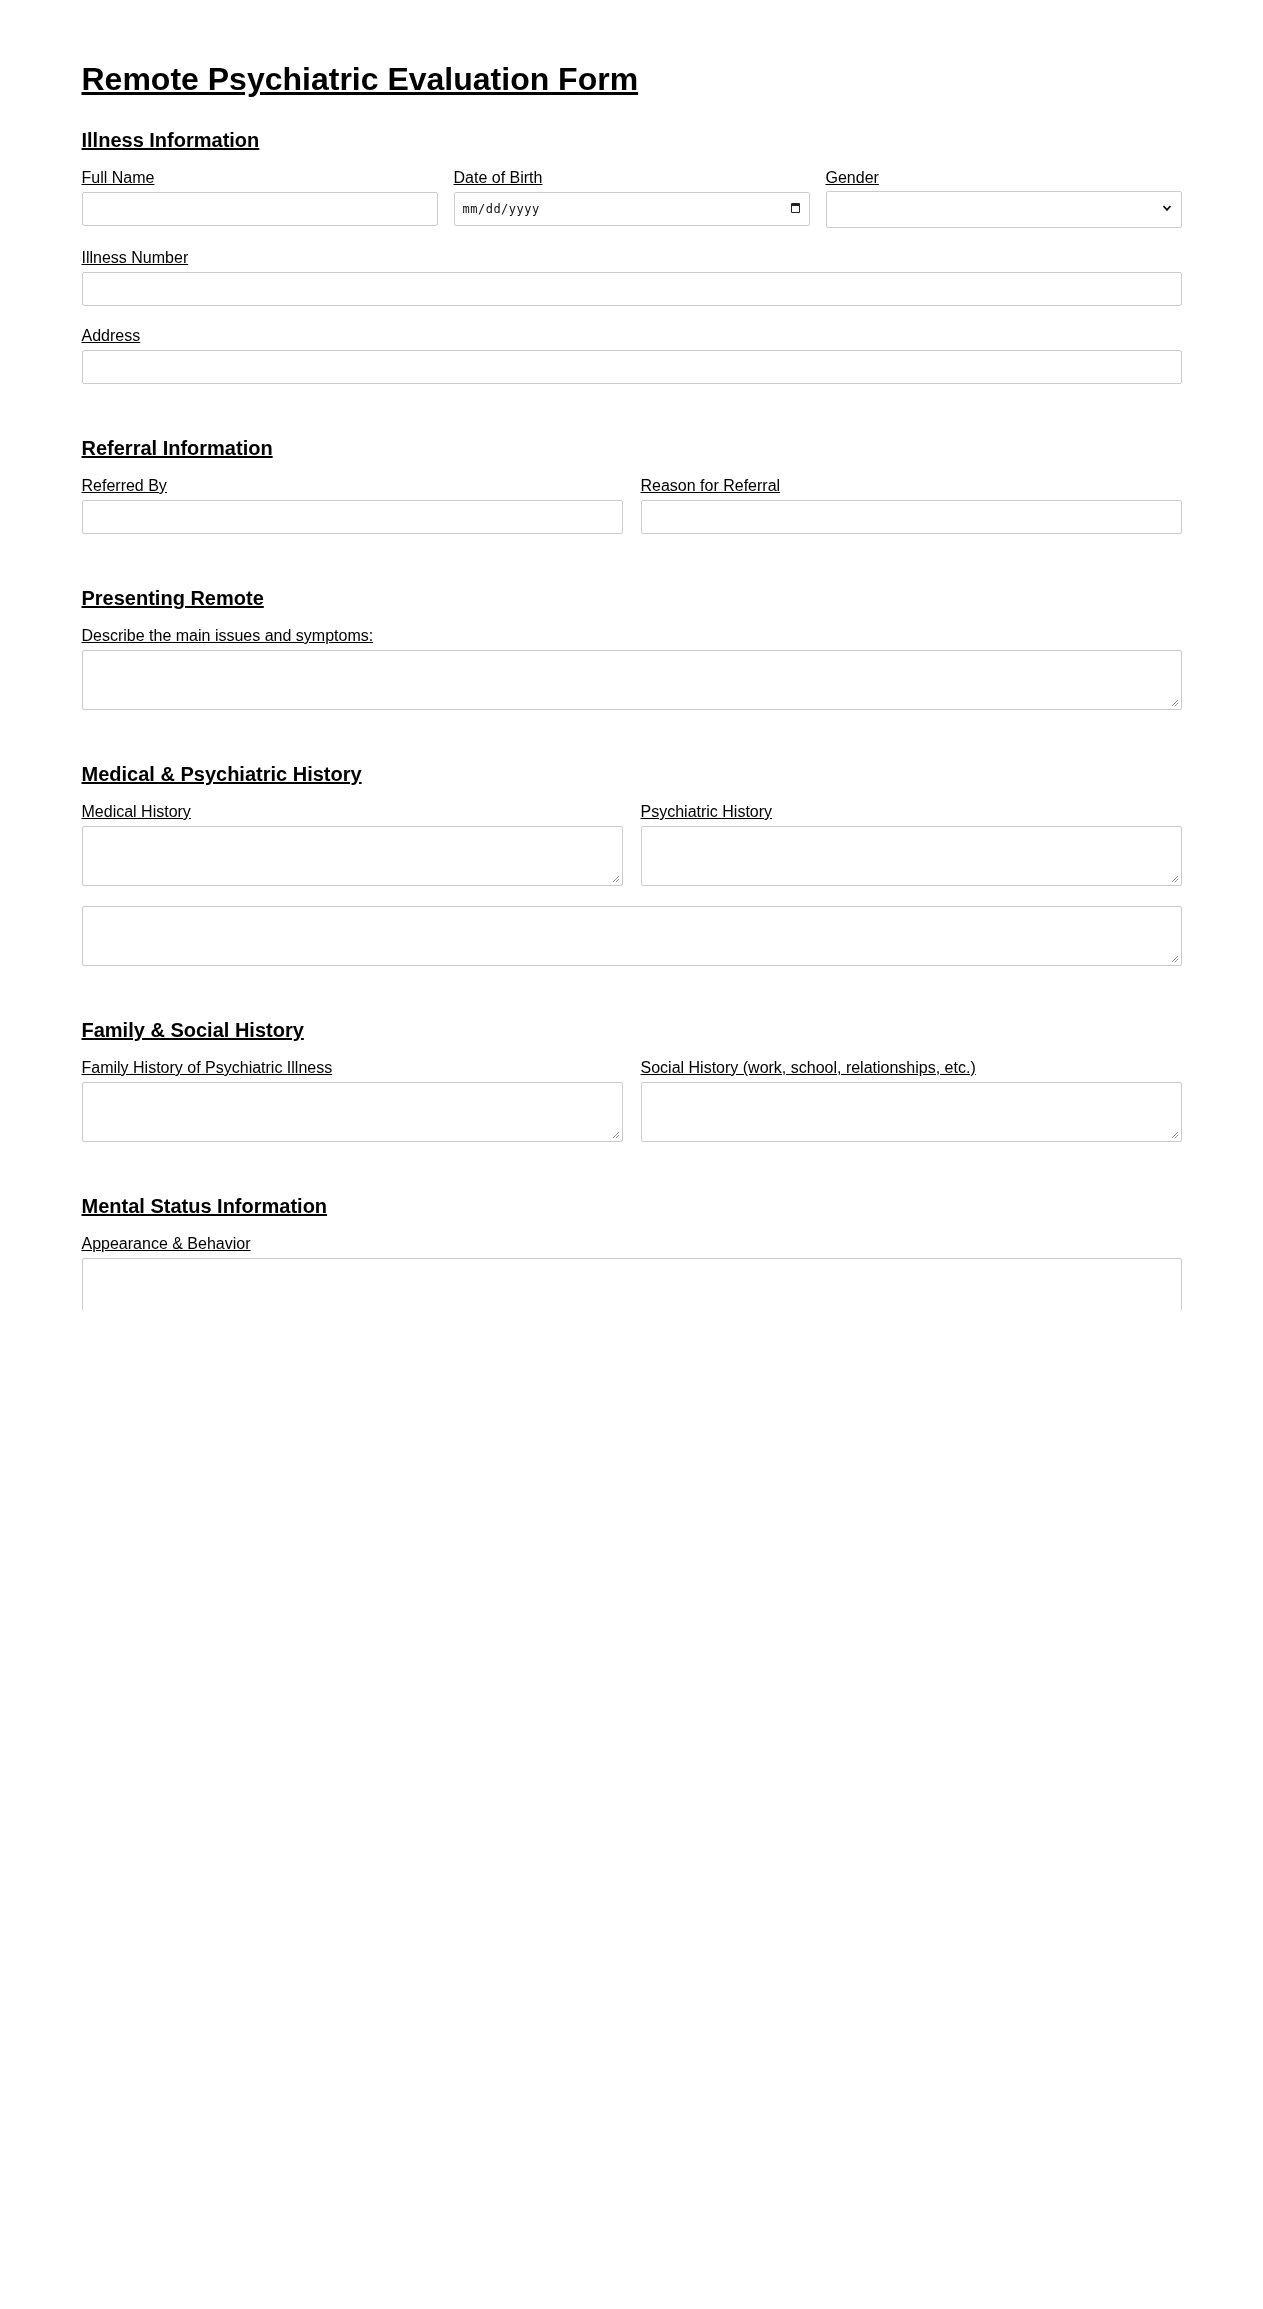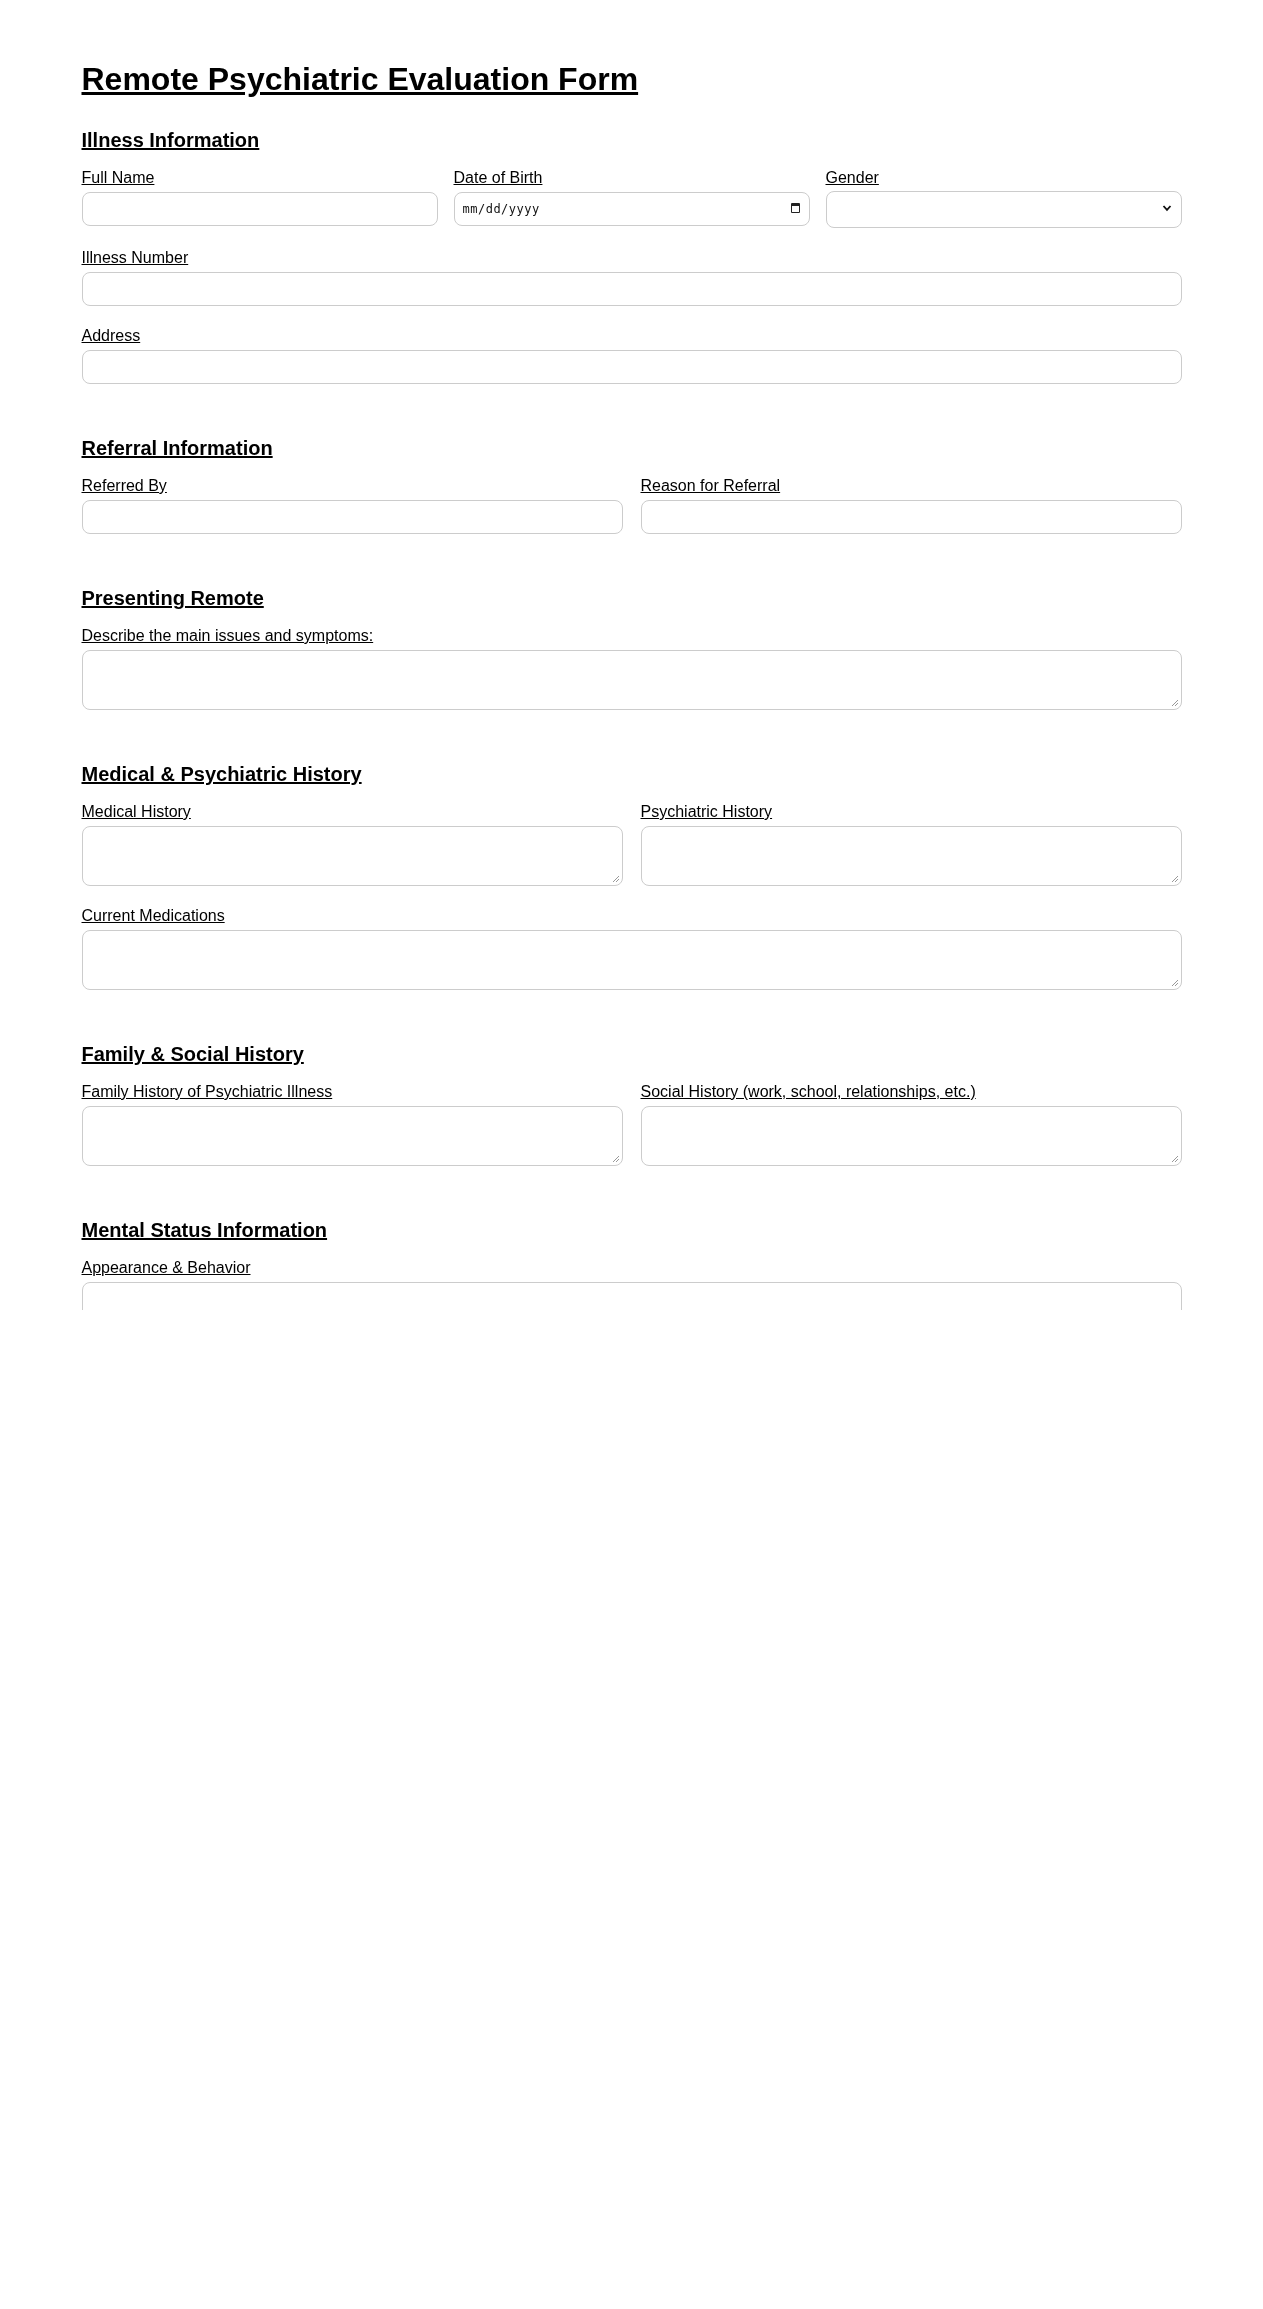--- a/index.html
+++ b/index.html
@@ -21,21 +21,21 @@
   }
   .row { display: flex; gap: 16px; justify-content: space-between; }
   .row.two { gap: 18px; }
   .group { flex: 1 1 0; min-width: 0; margin-bottom: 20px; }
   label {
     display: block; font-size: 16px; line-height: 19px;
     margin-bottom: 5px;
   }
   .field {
     box-sizing: border-box; width: 100%; height: 34px;
-    border: 1px solid #cccccc; border-radius: 8px; background: #fff;
+    border: 1px solid #cccccc; border-radius: 2px; background: #fff;
     position: relative;
   }
   .field.select { height: 37px; margin-top: -1px; }
   .field.textarea { height: 60px; }
   .date-text {
     position: absolute; left: 8px; top: 9px;
     font-family: "DejaVu Sans Mono", "Liberation Mono", monospace;
     font-size: 12px; color: #111; letter-spacing: 0.5px;
   }
   .cal-icon {
@@ -138,21 +138,20 @@
         <label>Psychiatric History</label>
         <div class="field textarea">
           <svg class="grip-icon" viewBox="0 0 8 8">
                 <path d="M7 1 L1 7 M7 4 L4 7" stroke="#999" stroke-width="1"></path>
               </svg>
         </div>
       </div>
     </div>
     <div class="row">
       <div class="group">
-        <label>Current Medications</label>
         <div class="field textarea">
           <svg class="grip-icon" viewBox="0 0 8 8">
                 <path d="M7 1 L1 7 M7 4 L4 7" stroke="#999" stroke-width="1"></path>
               </svg>
         </div>
       </div>
     </div>
   </div>
 
   <div class="section">

